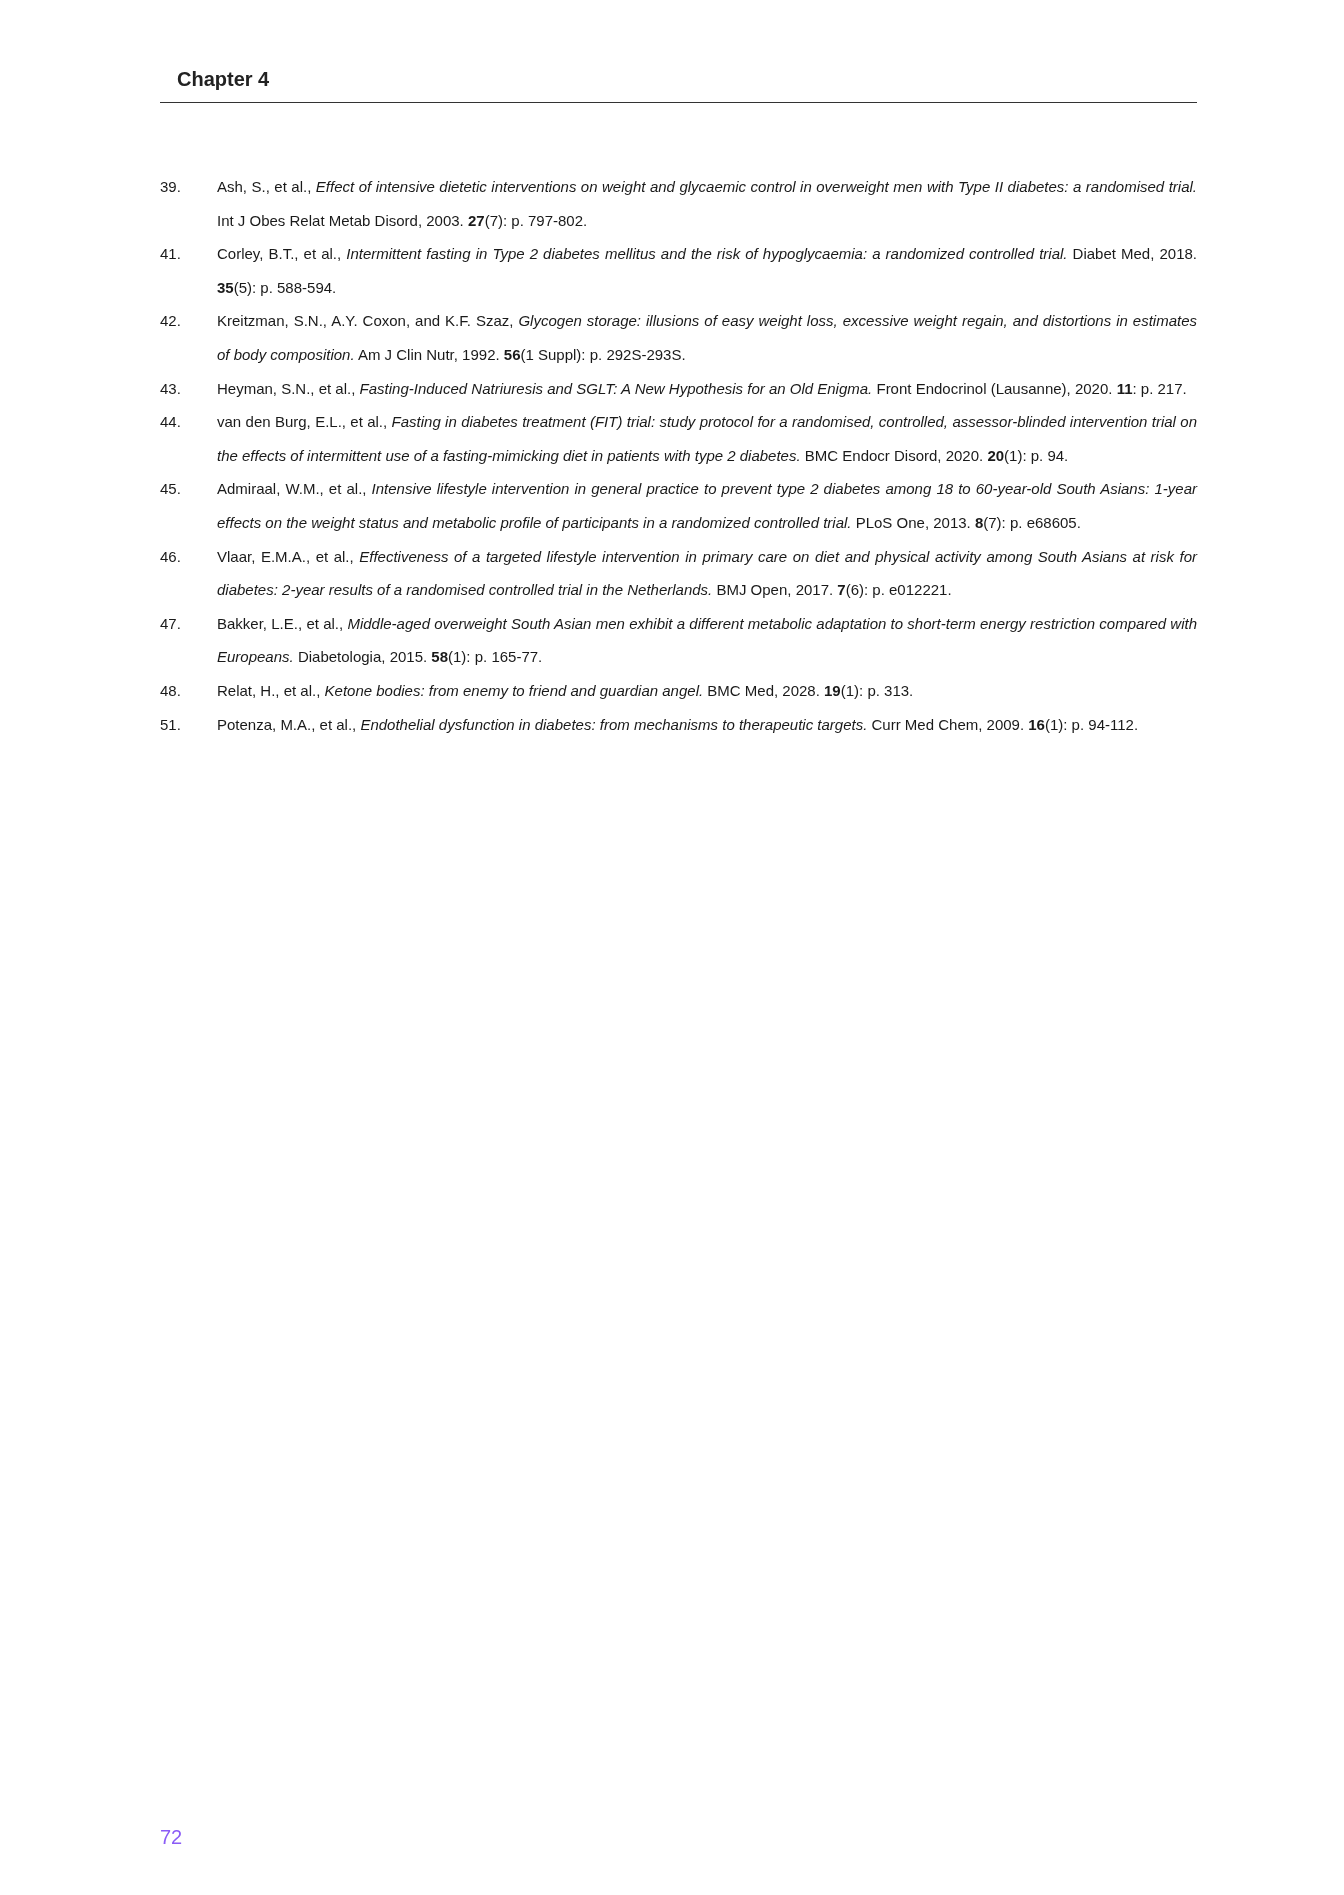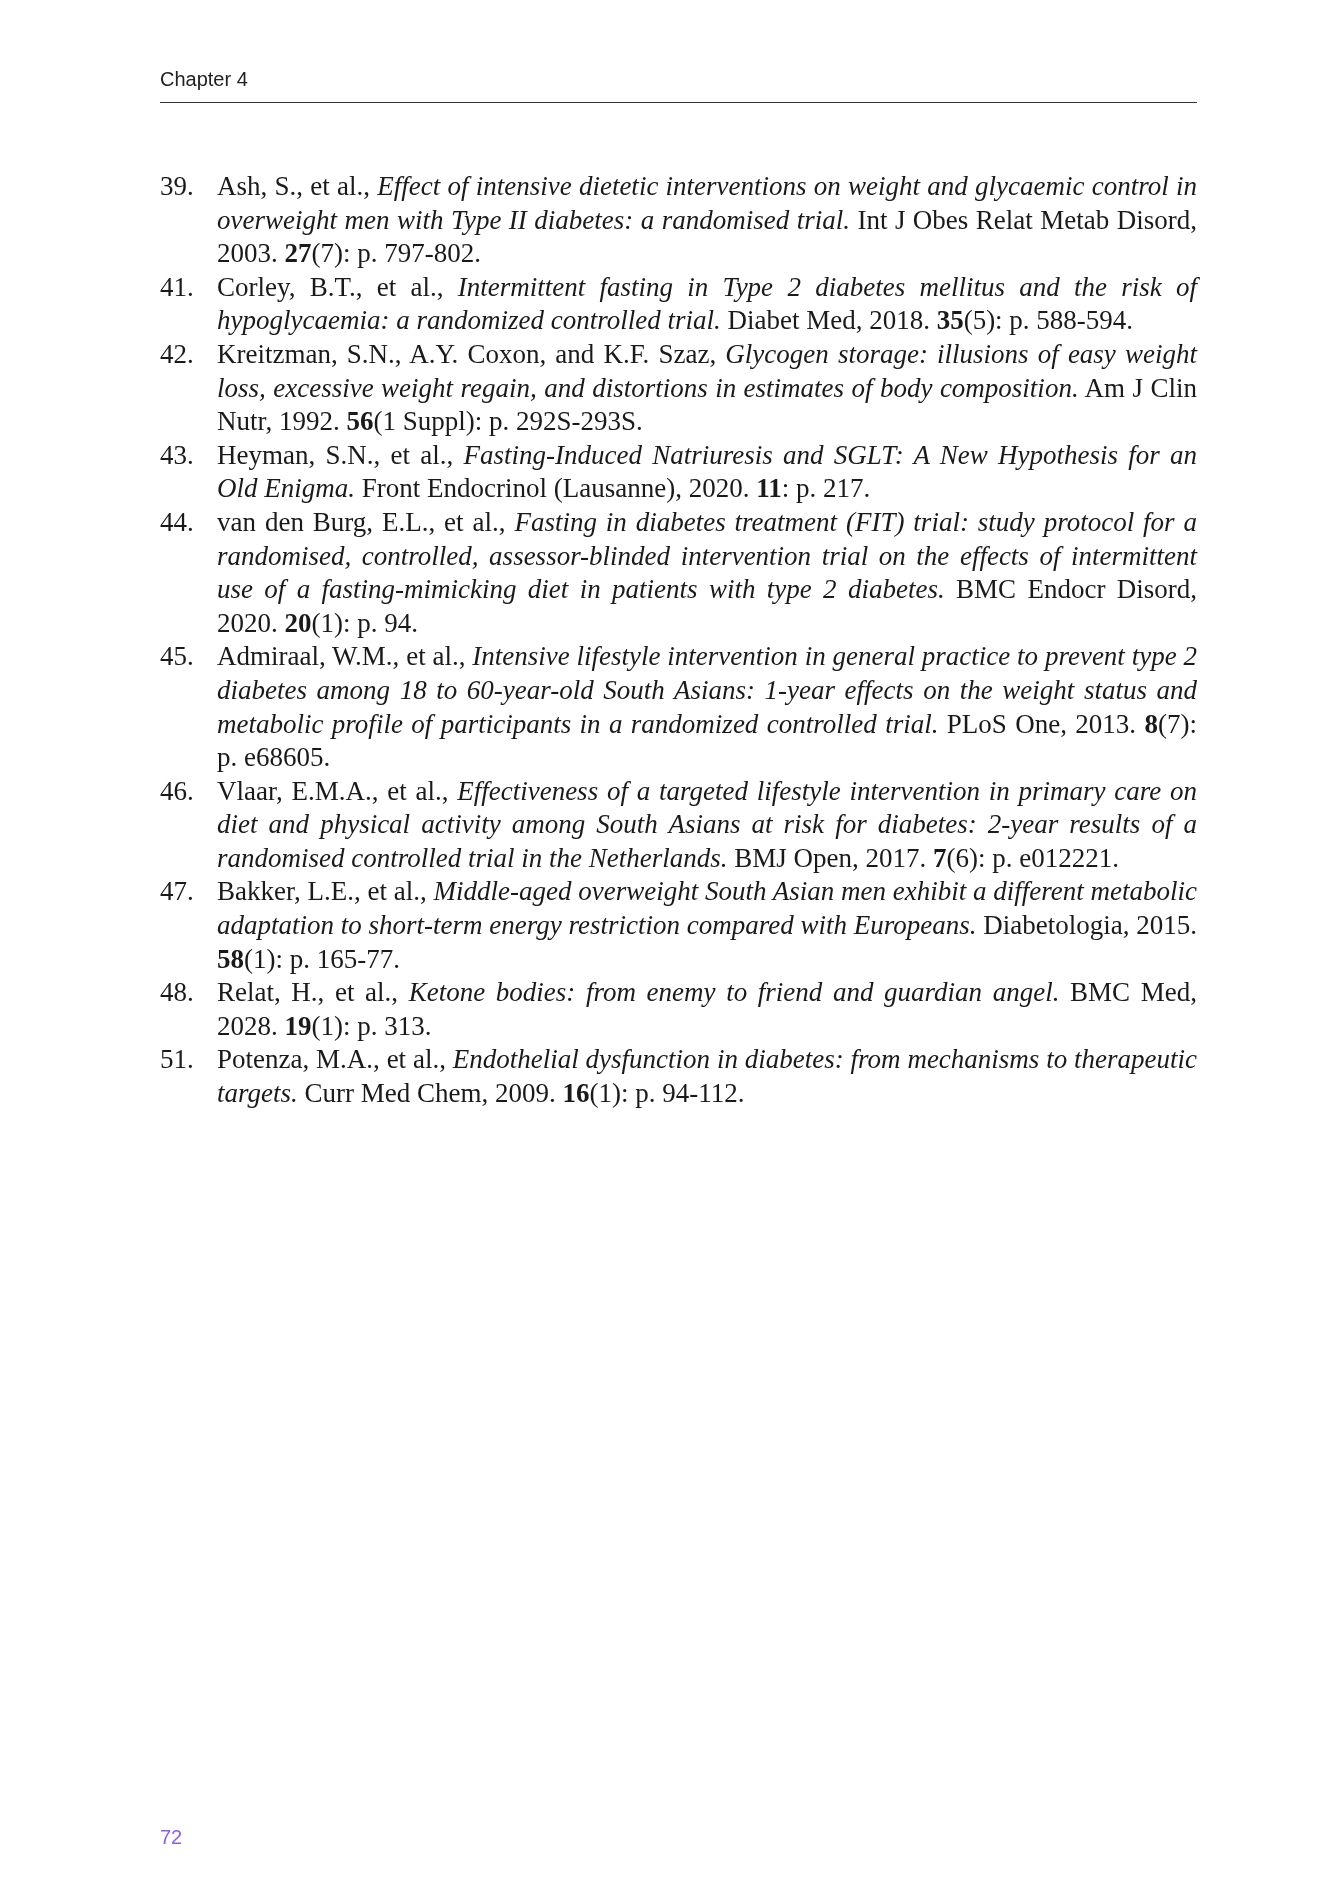--- a/index.html
+++ b/index.html
@@ -1,36 +1,35 @@
 <!DOCTYPE html>
 <html><head>
 <meta charset="utf-8">
 <style>
   html, body { margin: 0; padding: 0; background: #ffffff; }
   body {
     width: 1344px; height: 1895px; position: relative; overflow: hidden;
     font-family: "Liberation Sans", sans-serif; color: #1a1a1a;
   }
   .running-header {
-    position: absolute; left: 160px; top: 68px;
-    font-size: 20px; color: #222;
+    position: absolute; left: 177px; top: 68px;
+    font-size: 20px; color: #222; font-weight: bold;
   }
   .header-rule {
     position: absolute; left: 160px; top: 102px; width: 1037px; height: 0;
     border-top: 1.4px solid #333;
   }
   .refs {
     position: absolute; left: 160px; top: 170px; width: 1037px;
     margin: 0; padding: 0; list-style: none;
   }
   .ref {
     position: relative; padding-left: 57px;
-    font-size: 27px; line-height: 33.6px; text-align: justify;
+    font-size: 15px; line-height: 33.6px; text-align: justify;
     margin: 0 0 0 0;
-    font-family: Liberation Serif, serif;
   }
   .ref-num { position: absolute; left: 0; top: 0; }
   .ref-title { font-style: italic; }
   .ref-vol { font-weight: bold; }
   .page-number {
     position: absolute; left: 160px; top: 1826px; font-size: 20px; color: #8b5cf6;
   }
 </style>
 </head>
 <body>

